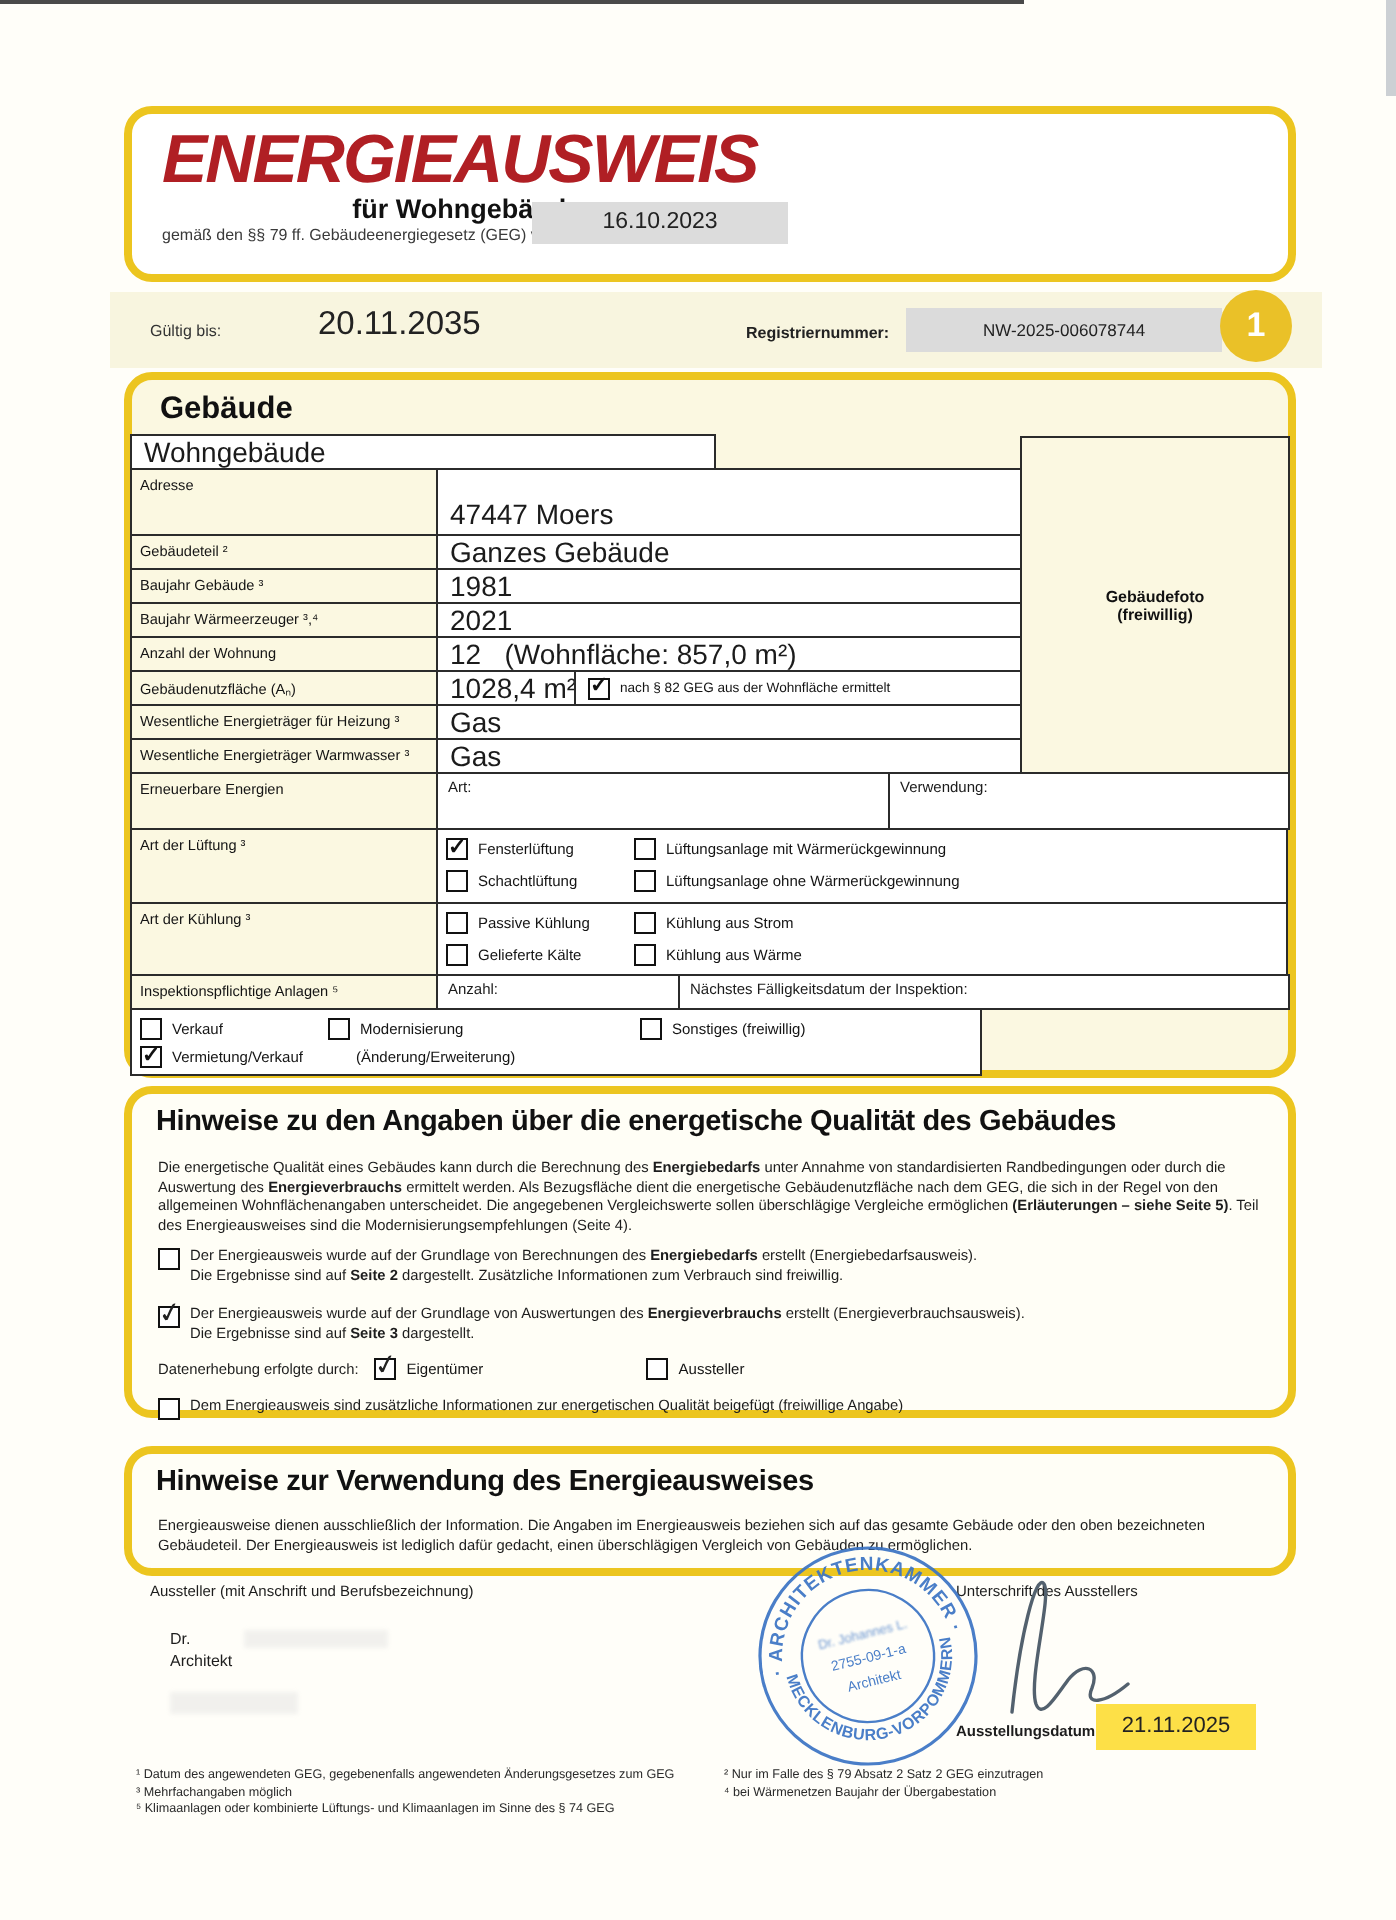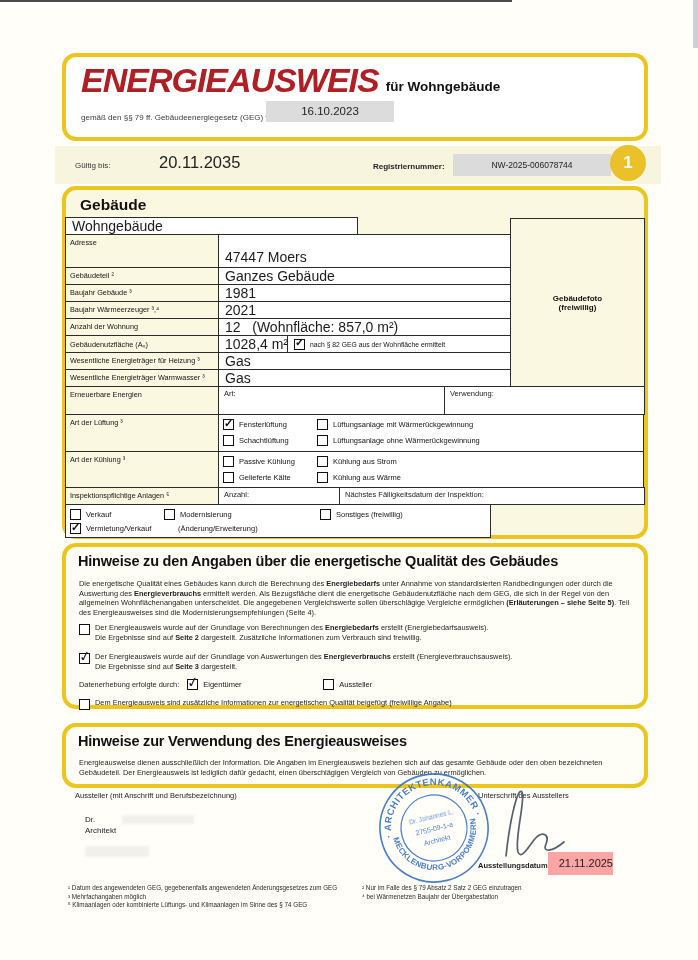--- a/index.html
+++ b/index.html
@@ -11,21 +11,21 @@
   .scan-right{position:absolute;left:693px;top:0;width:5px;height:48px;background:#ccd0d4;}
 
   
   .ybox{position:absolute;border:4px solid #ecc51f;border-radius:14px;box-sizing:border-box;}
   .header-box{left:62px;top:53px;width:586px;height:88px;background:#ffffff;}
   .geb-box{left:62px;top:186px;width:586px;height:353px;background:#fbf8e1;}
   .hin1-box{left:62px;top:543px;width:586px;height:166px;background:#fffef6;}
   .hin2-box{left:62px;top:723px;width:586px;height:65px;background:#fffef6;}
 
   
-  .title-row{position:absolute;left:15px;top:6px;display:flex;align-items:flex-end;}
+  .title-row{position:absolute;left:15px;top:6px;display:flex;align-items:center;flex-direction:column;}
   .main-title{font-size:34px;font-weight:bold;font-style:italic;color:#b01f24;letter-spacing:-1px;line-height:1;}
   .sub-title{font-size:13.5px;font-weight:bold;color:#111;margin-left:7px;padding-bottom:3px;}
   .law-line{position:absolute;left:15px;top:56px;font-size:8px;color:#3a3a3a;}
   .law-date{position:absolute;left:200px;top:44px;width:128px;height:21px;background:#dcdcdc;
             font-size:11.5px;text-align:center;line-height:21px;color:#222;}
 
   
   .band{position:absolute;left:55px;top:146px;width:606px;height:38px;background:#f8f5df;}
   .gueltig-label{position:absolute;left:20px;top:15px;font-size:8px;color:#333;}
   .gueltig-date{position:absolute;left:104px;top:7px;font-size:16.5px;color:#222;}
@@ -67,22 +67,22 @@
   .dataline{position:absolute;display:flex;align-items:center;font-size:7.4px;color:#1d1d1d;}
 
   
   .flabel{position:absolute;font-size:7.5px;color:#1d1d1d;}
   .issuer{position:absolute;left:85px;top:814px;font-size:8px;line-height:11px;white-space:pre-line;color:#1d1d1d;}
   .redact1{position:absolute;left:122px;top:815px;width:72px;height:9px;background:#d9d9d9;opacity:.35;filter:blur(1px);}
   .redact2{position:absolute;left:85px;top:846px;width:64px;height:11px;background:#d9d9d9;opacity:.35;filter:blur(1px);}
   .stamp{position:absolute;left:378px;top:772px;width:112px;height:112px;transform:rotate(-14deg);opacity:.92;}
   .signature{position:absolute;left:468px;top:778px;width:112px;height:92px;}
   .ausst-label{position:absolute;left:478px;top:861px;font-size:7.5px;font-weight:bold;color:#1d1d1d;}
-  .ausst-box{position:absolute;left:548px;top:852px;width:65px;height:23px;background:#fca5a5;
-             font-size:11px;text-align:right;line-height:23px;color:#222;}
+  .ausst-box{position:absolute;left:548px;top:852px;width:80px;height:23px;background:#fde047;
+             font-size:11px;text-align:center;line-height:23px;color:#222;}
   .footnotes{position:absolute;top:884px;font-size:6.3px;line-height:8.6px;color:#2a2a2a;}
   .fn-left{left:68px;width:292px;}
   .fn-right{left:362px;width:286px;}
 </style>
 </head>
 <body>
 
 <div class="page">
 
   <div class="scan-top"></div>

